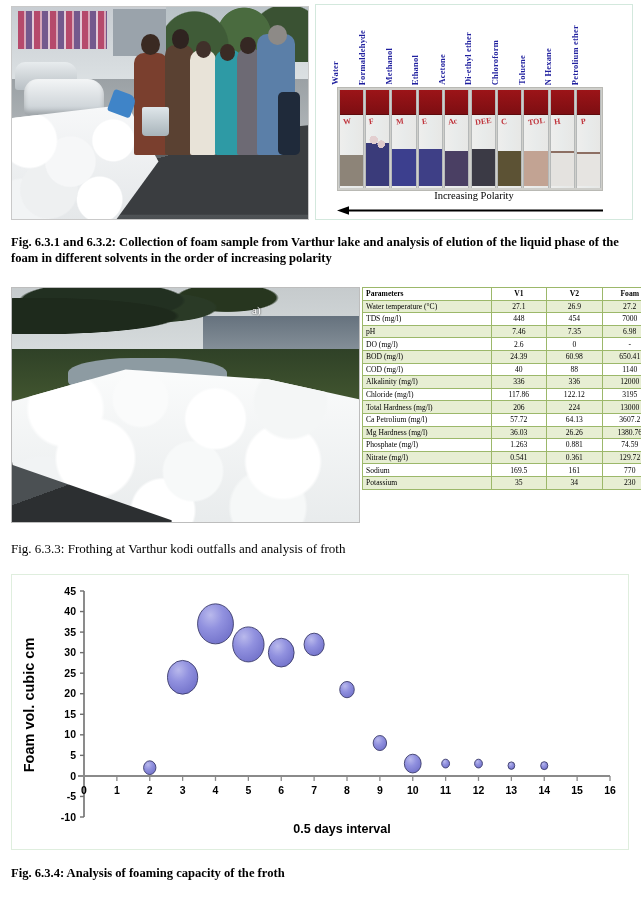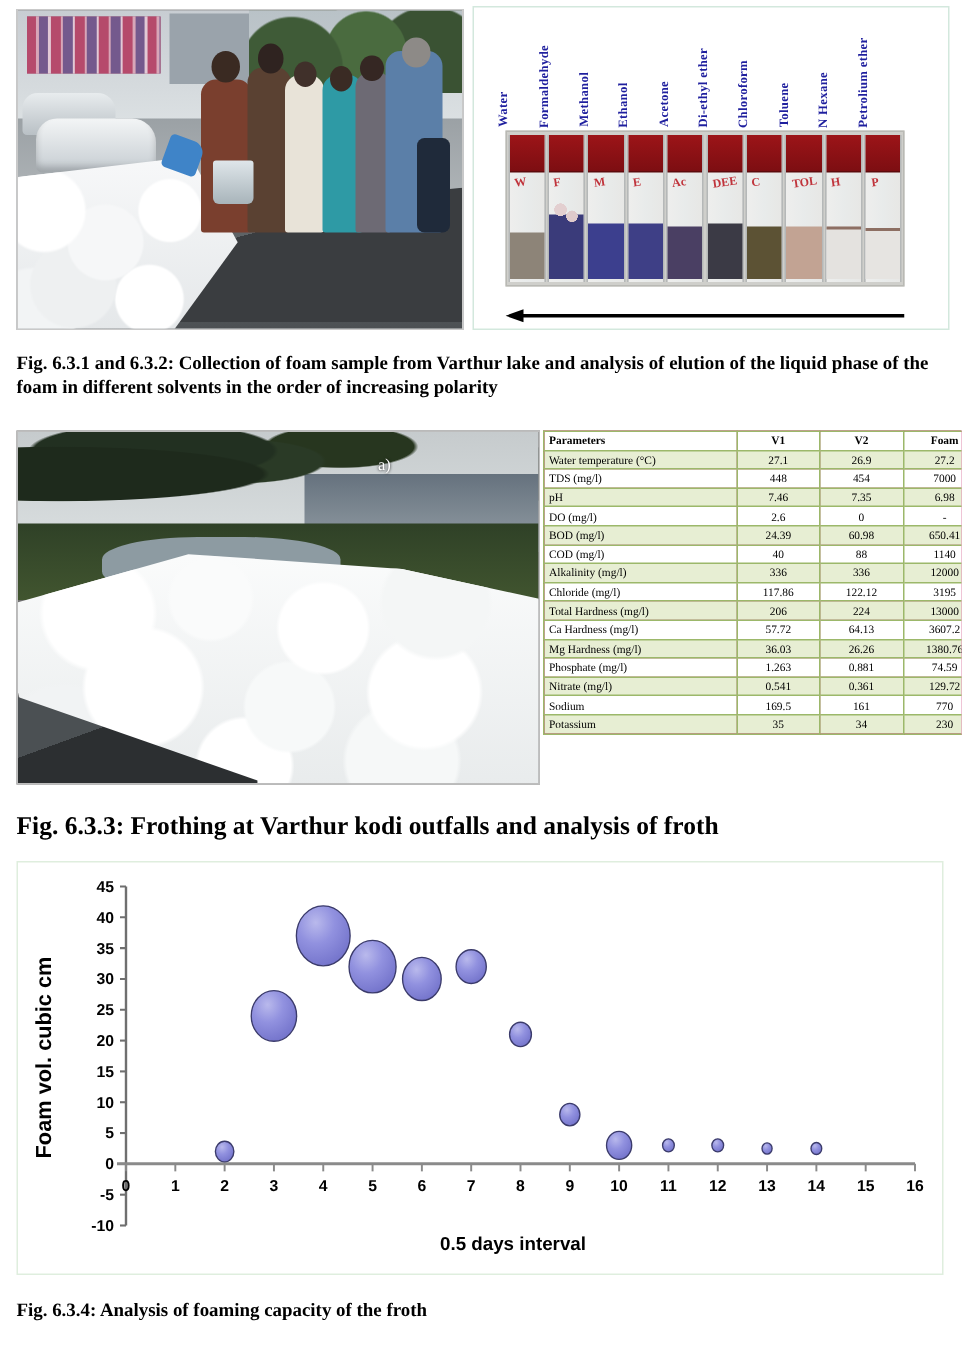--- a/index.html
+++ b/index.html
@@ -291,22 +291,22 @@
   }
   #water-quality-table tbody tr:nth-child(odd) td { background: #e7eed3; }
   #water-quality-table tbody tr:nth-child(even) td { background: #ffffff; }
 
   
   #caption-2 {
     position: absolute;
     left: 11px; top: 541px;
     width: 618px;
     font-family: "Liberation Serif", serif;
-    font-weight: bold;
-    font-size: 17px;
+    font-weight: normal;
+    font-size: 13px;
     color: #000;
   }
 
   
   #chart-panel {
     position: absolute;
     left: 11px; top: 574px;
     width: 616px; height: 274px;
     border: 1px solid #dfeede;
     background: #ffffff;
@@ -422,20 +422,21 @@
         <span class="vial-mark">H</span>
         <div class="vial-liquid" style="height:34%;background:#e4e2df;border-top:2px solid #8d6f63;"></div>
       </div>
       <div class="vial">
         <div class="vial-cap"></div>
         <span class="vial-mark">P</span>
         <div class="vial-liquid" style="height:33%;background:#e6e4e1;border-top:2px solid #8d6f63;"></div>
       </div>
     </div>
 
+    <div id="polarity-label">Increasing Polarity</div>
     <svg id="polarity-arrow" viewBox="0 0 266 9">
       <line x1="10" y1="4.5" x2="266" y2="4.5" stroke="#000" stroke-width="2.2"></line>
       <polygon points="0,4.5 12,0.2 12,8.8" fill="#000"></polygon>
     </svg>
   </div>
 </div>
 
 <div id="caption-1">Fig. 6.3.1 and 6.3.2:  Collection of foam sample from Varthur lake and analysis of elution of the liquid phase of the foam in different solvents in the order of increasing polarity</div>
 
 <div id="photo-frothing">
@@ -507,21 +508,21 @@
         <td class="val">122.12</td>
         <td class="val">3195</td>
       </tr>
       <tr>
         <td class="param">Total Hardness (mg/l)</td>
         <td class="val">206</td>
         <td class="val">224</td>
         <td class="val">13000</td>
       </tr>
       <tr>
-        <td class="param">Ca Hardness (mg/l)</td>
+        <td class="param">Ca Petrolium (mg/l)</td>
         <td class="val">57.72</td>
         <td class="val">64.13</td>
         <td class="val">3607.2</td>
       </tr>
       <tr>
         <td class="param">Mg Hardness (mg/l)</td>
         <td class="val">36.03</td>
         <td class="val">26.26</td>
         <td class="val">1380.76</td>
       </tr>

